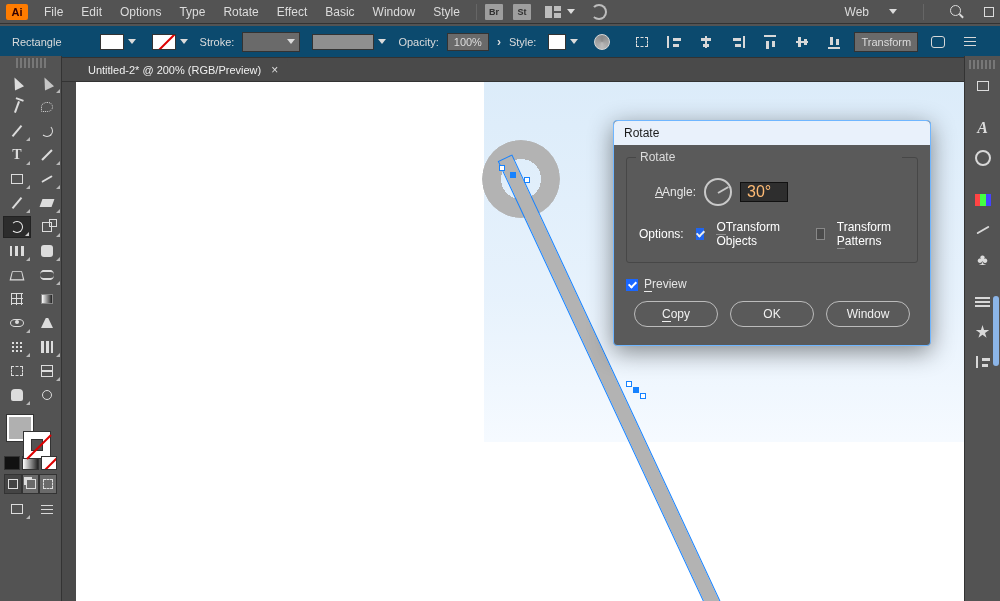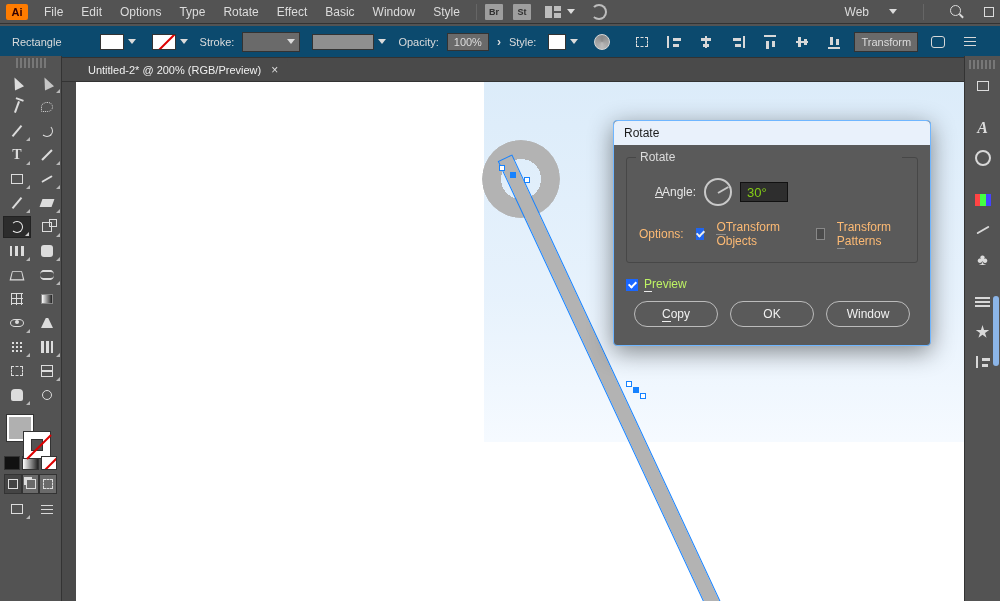--- a/index.html
+++ b/index.html
@@ -128,28 +128,28 @@
 
     
     .dialog { position:absolute; left:537px; top:38px; width:318px; background:#5a5a5a; border:1px solid #6fb6ff; border-radius:4px; box-shadow:0 6px 24px rgba(0,0,0,.45); }
     .dialog .titlebar{ background:#e9f1fb; color:#1b1b1b; height:24px; display:flex; align-items:center; padding:0 10px; border-radius:4px 4px 0 0; font-size:12px; }
     .dialog .body{ padding:12px; }
     .fieldset { border:1px solid #474747; border-radius:3px; padding:10px 12px 14px; position:relative; }
     .fieldset .legend { position:relative; top:-18px; left:-3px; background:#5a5a5a; padding:0 4px; font-size:12px;}
     .fieldset .row { display:flex; align-items:center; gap:8px; font-size:12px; color:#e6e6e6; margin-top:-4px; }
     .anglectl { width:28px;height:28px;border:2px solid #c9c9c9;border-radius:50%;position:relative; }
     .anglectl:after{ content:"";position:absolute;left:50%;top:50%;width:12px;height:2px;background:#c9c9c9; transform-origin:left center; transform:rotate(-30deg); }
-    .angleval { width:48px;height:20px;background:#2e2e2e;border:1px solid #111;color:#84cc16;display:flex;align-items:center;padding:0 6px; font-size:13px;}
-    .optrow { margin-top:14px; display:flex; align-items:center; gap:12px; font-size:12px; color:#fdba74; }
+    .angleval { width:48px;height:20px;background:#2e2e2e;border:1px solid #111;color:#fdba74;display:flex;align-items:center;padding:0 6px; font-size:16px;}
+    .optrow { margin-top:14px; display:flex; align-items:center; gap:12px; font-size:12px; color:#ffffff; }
     .chk { width:12px;height:12px;border:1px solid #8e8e8e;background:#4a4a4a;display:inline-flex;align-items:center;justify-content:center; }
     .chk.disabled{ opacity:.9; }
     .chk.checked{ background:#1a67ff;border-color:#1a67ff; }
     .chk.checked:after{ content:"";width:3px;height:6px;border:solid #fff;border-width:0 2px 2px 0; transform:rotate(45deg); margin-top:-2px; }
 
-    .previewrow { display:flex;align-items:flex-end; gap:6px; margin:14px 0 10px; font-size:12px; color:#bef264;}
+    .previewrow { display:flex;align-items:flex-end; gap:6px; margin:14px 0 10px; font-size:12px; color:#e5e5e5;}
     .btnrow{ display:flex; gap:12px; justify-content:center; margin:6px 0 6px;}
     .pillbtn{ width:84px;height:26px;border:1px solid #bcbcbc;border-radius:13px;display:flex;align-items:center;justify-content:center;font-size:12px;color:#f1f1f1; cursor:default;}
   </style>
 </head>
 <body>
 
 <div class="menubar">
   <div class="ai-logo">Ai</div>
   <div class="menu">File</div>
   <div class="menu">Edit</div>

